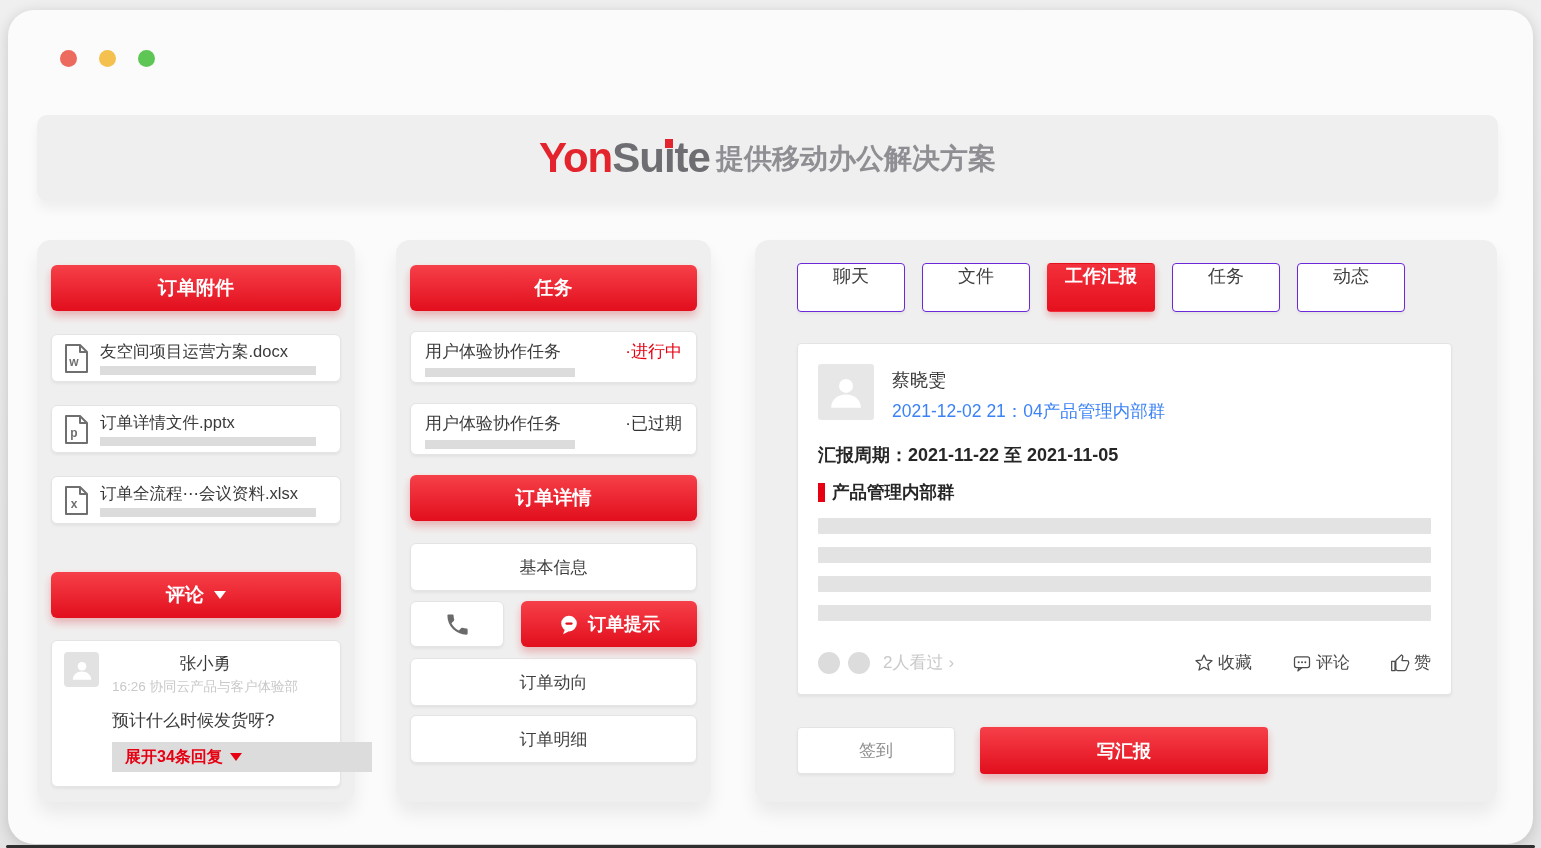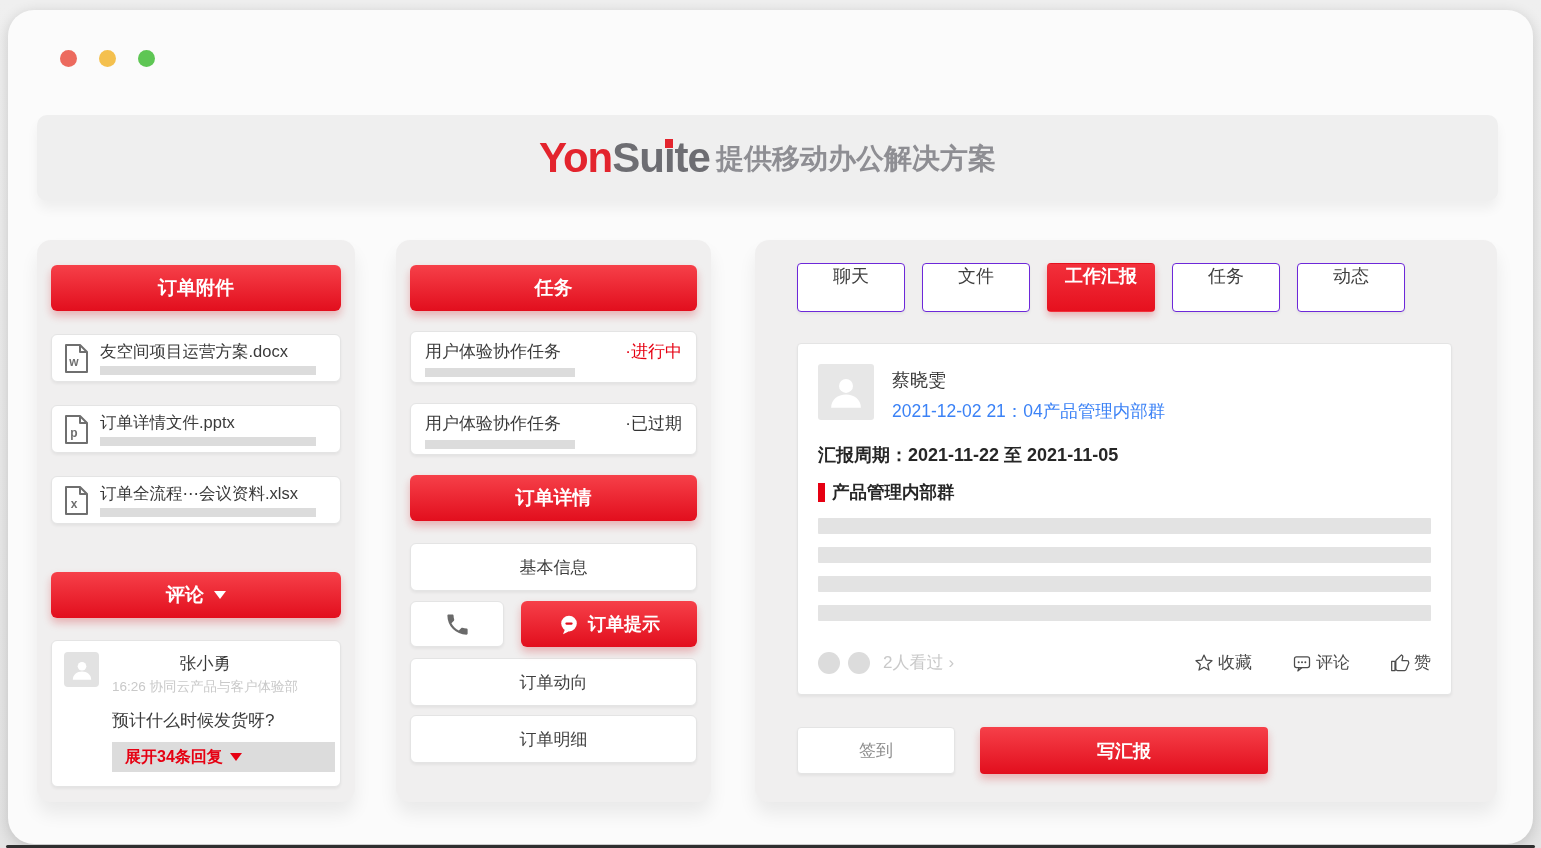--- a/index.html
+++ b/index.html
@@ -47,21 +47,21 @@
   .file-name { font-size:16.5px; color:#3a3a3a; white-space:nowrap; }
   .file-bar { width:216px; height:9px; background:#dcdcdc; }
   .btn-comments { margin-top:48px; }
   .comment-card { margin-top:22px; padding:11px 12px 14px; }
   .c-head { display:flex; gap:13px;text-align:center; }
   .avatar-sm { width:35px; height:35px; background:#e2e2e2; border-radius:4px; flex:none;
                display:flex; align-items:center; justify-content:center; }
   .c-name { font-size:17px; color:#3a3a3a; }
   .c-meta { font-size:13.5px; color:#c9c9c9; margin-top:3px; }
   .c-body { margin-left:48px; margin-top:13px; font-size:17px; color:#3a3a3a; }
-  .c-expand { margin-left:48px; margin-top:10px; width:223px; height:30px; background:#dcdcdc;
+  .c-expand { margin-left:48px; margin-top:10px; width:260px; height:30px; background:#dcdcdc;
               display:flex; align-items:center; padding-left:13px; gap:7px;
               color:#e60012; font-size:16px; font-weight:700; cursor:pointer; }
   .tri-down-red { width:0; height:0; border-left:6px solid transparent; border-right:6px solid transparent; border-top:8px solid #e60012; }
 
   
   .task-card { height:52px; margin-top:20px; padding:8px 14px 0; }
   .task-row { display:flex; justify-content:space-between; align-items:center; }
   .task-title { font-size:17px; color:#3a3a3a; }
   .task-status { font-size:17px; font-weight:500; }
   .status-active { color:#e60012; }

